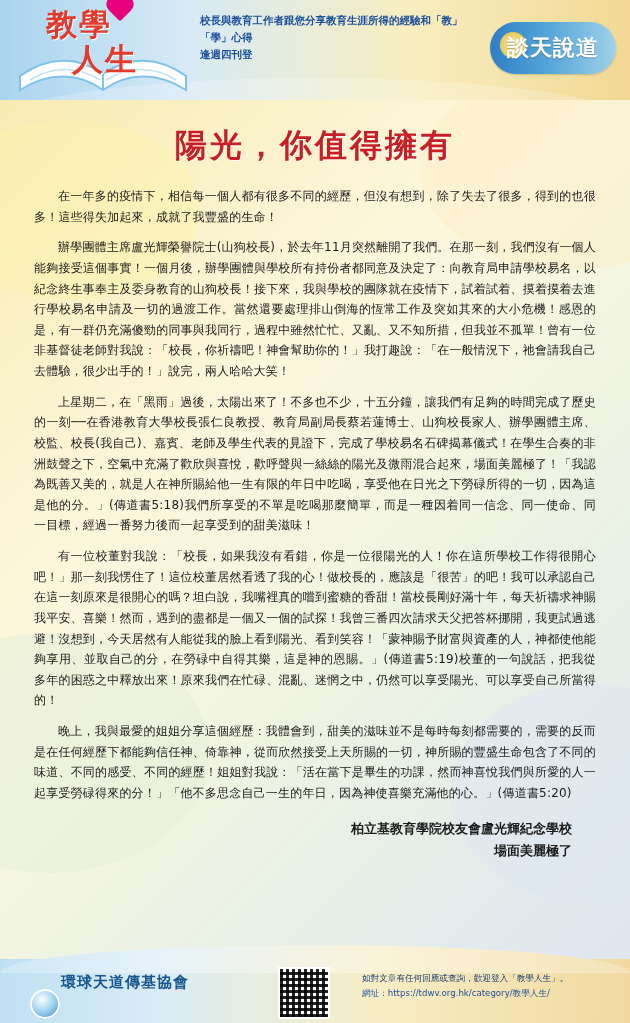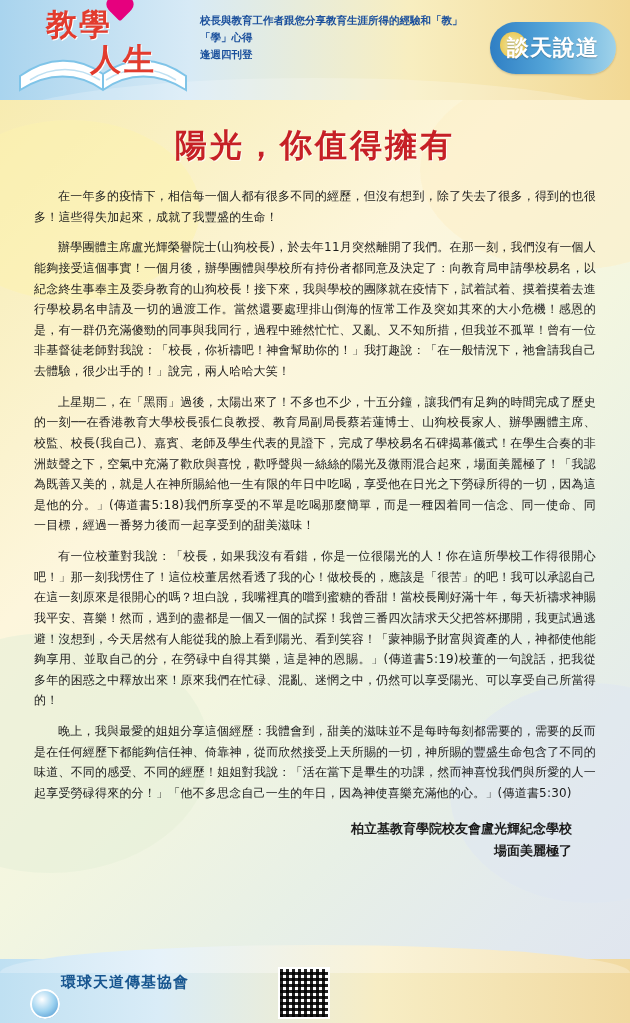--- a/index.html
+++ b/index.html
@@ -66,21 +66,21 @@
     font-family: "DejaVu Serif", "Liberation Serif", serif;
     font-weight: bold;
     color: #e23b2e;
     font-size: 31px;
     letter-spacing: 2px;
     text-shadow: 1px 1px 0 #fff;
     line-height: 1.05;
   }
   .logo-title .l2 {
     display: block;
-    margin-left: 44px;
+    margin-left: 26px;
     margin-top: 2px;
   }
   .heart {
     position: absolute;
     left: 112px; top: 2px;
     width: 16px; height: 16px;
     background: #e6007e;
     transform: rotate(-45deg);
     border-radius: 2px;
   }
@@ -267,35 +267,39 @@
     </div>
   </div>
 
   <div class="article">
     <h1 class="title">陽光，你值得擁有</h1>
 
     <p class="para">在一年多的疫情下，相信每一個人都有很多不同的經歷，但沒有想到，除了失去了很多，得到的也很多！這些得失加起來，成就了我豐盛的生命！</p>
     <p class="para">辦學團體主席盧光輝榮譽院士(山狗校長)，於去年11月突然離開了我們。在那一刻，我們沒有一個人能夠接受這個事實！一個月後，辦學團體與學校所有持份者都同意及決定了：向教育局申請學校易名，以紀念終生事奉主及委身教育的山狗校長！接下來，我與學校的團隊就在疫情下，試着試着、摸着摸着去進行學校易名申請及一切的過渡工作。當然還要處理排山倒海的恆常工作及突如其來的大小危機！感恩的是，有一群仍充滿傻勁的同事與我同行，過程中雖然忙忙、又亂、又不知所措，但我並不孤單！曾有一位非基督徒老師對我說：「校長，你祈禱吧！神會幫助你的！」我打趣說：「在一般情況下，祂會請我自己去體驗，很少出手的！」說完，兩人哈哈大笑！</p>
     <p class="para">上星期二，在「黑雨」過後，太陽出來了！不多也不少，十五分鐘，讓我們有足夠的時間完成了歷史的一刻──在香港教育大學校長張仁良教授、教育局副局長蔡若蓮博士、山狗校長家人、辦學團體主席、校監、校長(我自己)、嘉賓、老師及學生代表的見證下，完成了學校易名石碑揭幕儀式！在學生合奏的非洲鼓聲之下，空氣中充滿了歡欣與喜悅，歡呼聲與一絲絲的陽光及微雨混合起來，場面美麗極了！「我認為既善又美的，就是人在神所賜給他一生有限的年日中吃喝，享受他在日光之下勞碌所得的一切，因為這是他的分。」(傳道書5:18)我們所享受的不單是吃喝那麼簡單，而是一種因着同一信念、同一使命、同一目標，經過一番努力後而一起享受到的甜美滋味！</p>
     <p class="para">有一位校董對我說：「校長，如果我沒有看錯，你是一位很陽光的人！你在這所學校工作得很開心吧！」那一刻我愣住了！這位校董居然看透了我的心！做校長的，應該是「很苦」的吧！我可以承認自己在這一刻原來是很開心的嗎？坦白說，我嘴裡真的嚐到蜜糖的香甜！當校長剛好滿十年，每天祈禱求神賜我平安、喜樂！然而，遇到的盡都是一個又一個的試探！我曾三番四次請求天父把答杯挪開，我更試過逃避！沒想到，今天居然有人能從我的臉上看到陽光、看到笑容！「蒙神賜予財富與資產的人，神都使他能夠享用、並取自己的分，在勞碌中自得其樂，這是神的恩賜。」(傳道書5:19)校董的一句說話，把我從多年的困惑之中釋放出來！原來我們在忙碌、混亂、迷惘之中，仍然可以享受陽光、可以享受自己所當得的！</p>
-    <p class="para">晚上，我與最愛的姐姐分享這個經歷：我體會到，甜美的滋味並不是每時每刻都需要的，需要的反而是在任何經歷下都能夠信任神、倚靠神，從而欣然接受上天所賜的一切，神所賜的豐盛生命包含了不同的味道、不同的感受、不同的經歷！姐姐對我說：「活在當下是畢生的功課，然而神喜悅我們與所愛的人一起享受勞碌得來的分！」「他不多思念自己一生的年日，因為神使喜樂充滿他的心。」(傳道書5:30)</p>
+    <p class="para">晚上，我與最愛的姐姐分享這個經歷：我體會到，甜美的滋味並不是每時每刻都需要的，需要的反而是在任何經歷下都能夠信任神、倚靠神，從而欣然接受上天所賜的一切，神所賜的豐盛生命包含了不同的味道、不同的感受、不同的經歷！姐姐對我說：「活在當下是畢生的功課，然而神喜悅我們與所愛的人一起享受勞碌得來的分！」「他不多思念自己一生的年日，因為神使喜樂充滿他的心。」(傳道書5:20)</p>
 
     <div class="signature">
       <span>柏立基教育學院校友會盧光輝紀念學校</span>
       <span class="l2">場面美麗極了</span>
     </div>
   </div>
 
   <div class="footer">
     <div class="footer-wave"></div>
 
     <div class="org">
       <div class="org-mark"></div>
       <div class="org-names">
         <div class="cn">環球天道傳基協會</div>
         <div class="en">Tien Dao Worldwide Christian Media Association</div>
       </div>
     </div>
 
     <div class="qr"></div>
 
+    <div class="contact">
+      <div>如對文章有任何回應或查詢，歡迎登入「教學人生」。</div>
+      <div class="u">網址：https://tdwv.org.hk/category/教學人生/</div>
+    </div>
   </div>
 </div>
 
 </body></html>

